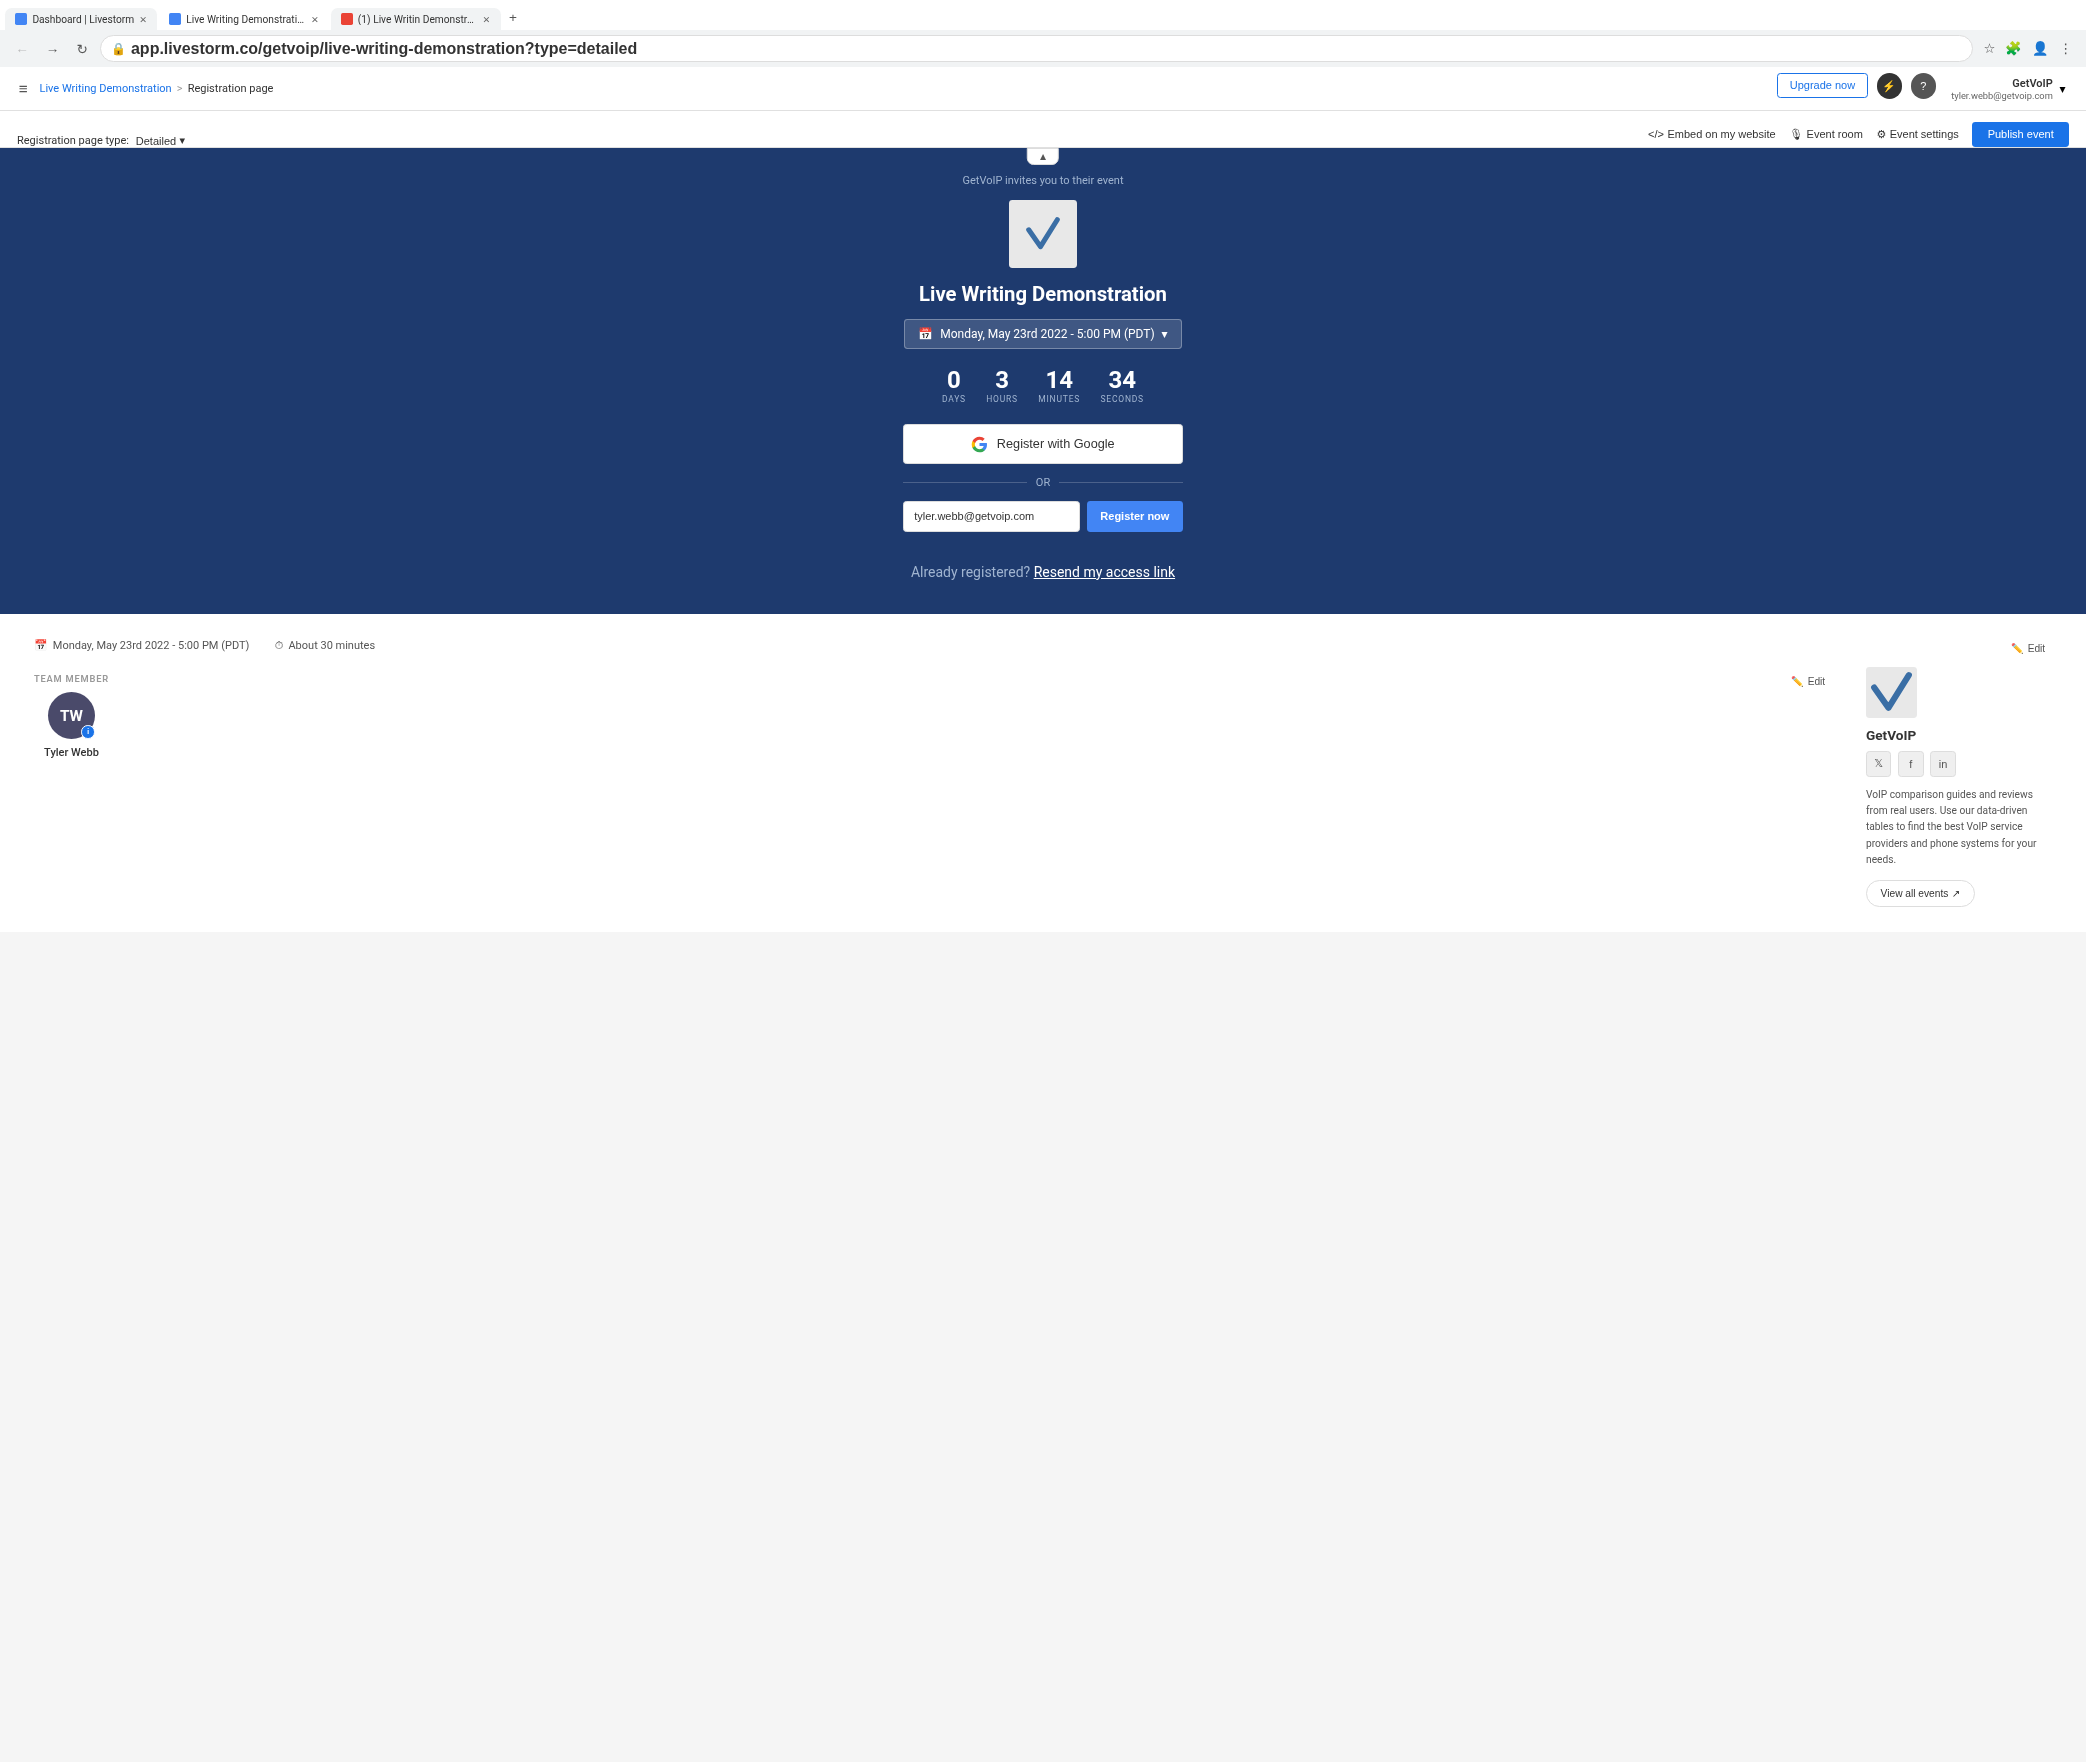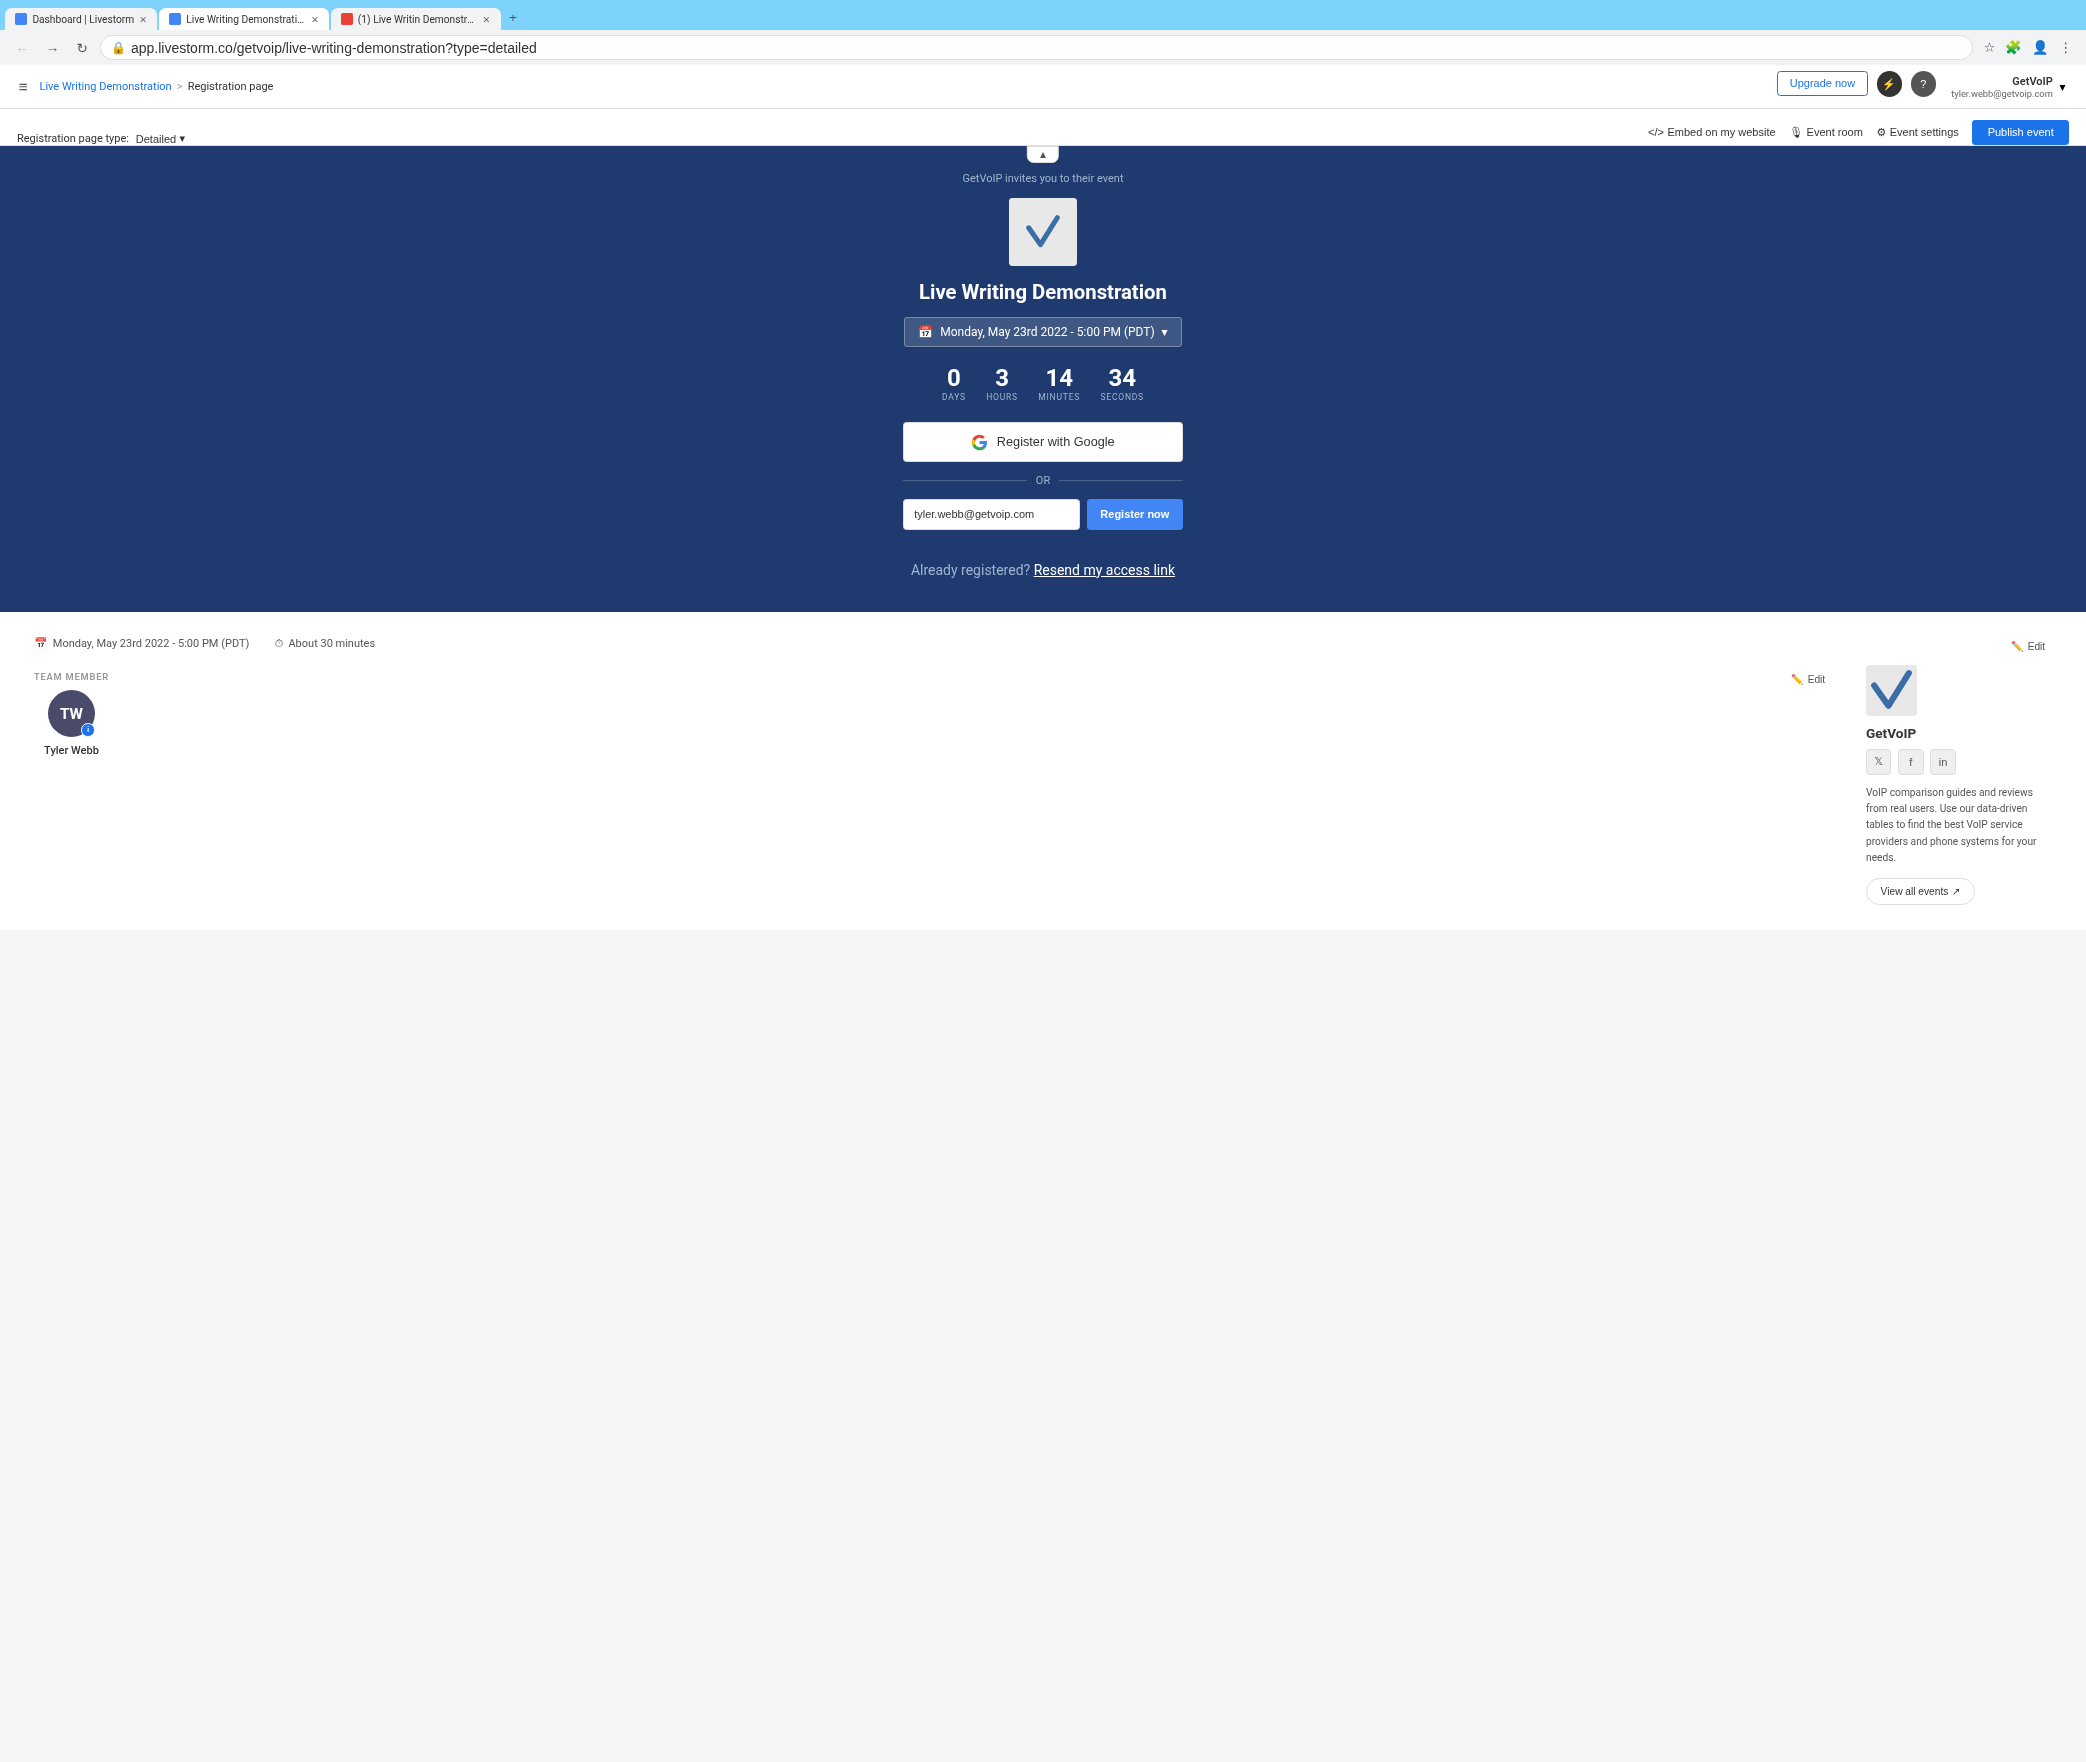--- a/index.html
+++ b/index.html
@@ -1,31 +1,31 @@
 <!DOCTYPE html>
 <html style="font-size:13.6px"><head>
   <meta charset="utf-8">
   <style>
     * { box-sizing: border-box; margin: 0; padding: 0; }
     body { font-family: -apple-system, BlinkMacSystemFont, 'Segoe UI', Roboto, sans-serif; background: #f5f5f5; font-size: 12px; }
 
     
     .browser-chrome { background: #dee1e6; padding: 0; }
-    .browser-tabs { display: flex; align-items: flex-end; padding: 5.1px 0 0 5.1px; background: #7dd3fc; gap: 1.7px; }
+    .browser-tabs { display: flex; align-items: flex-end; padding: 5.1px 0 0 5.1px; background: #ffffff; gap: 1.7px; }
     .browser-tab { display: flex; align-items: center; gap: 5.1px; padding: 5.1px 10.2px; border-radius: 6.8px 6.8px 0 0; font-size: 10.2px; background: #f1f3f4; color: #333; max-width: 170px; min-width: 119px; }
     .browser-tab.active { background: #fff; }
     .browser-tab .tab-favicon { width: 12px; height: 12px; border-radius: 1.7px; background: #4285f4; flex-shrink: 0; }
     .browser-tab .tab-title { white-space: nowrap; overflow: hidden; text-overflow: ellipsis; flex: 1; }
     .browser-tab .tab-close { cursor: pointer; color: #666; font-size: 9.3px; flex-shrink: 0; }
     .tab-new { background: none; border: none; padding: 5.1px 6.8px; cursor: pointer; font-size: 13.6px; color: #555; }
     .browser-toolbar { display: flex; align-items: center; gap: 6.8px; padding: 5.1px 10.2px; background: #f1f3f4; }
     .nav-btn { background: none; border: none; cursor: pointer; color: #555; font-size: 13.6px; padding: 3.4px 5.1px; border-radius: 3.4px; }
     .nav-btn.disabled { color: #bbb; cursor: default; }
     .address-bar { flex: 1; display: flex; align-items: center; background: #fff; border: 0.8px solid #ddd; border-radius: 17px; padding: 3.4px 10.2px; gap: 5.1px; }
-    .address-bar input { border: none; outline: none; flex: 1; font-size: 14px; color: #333; background: transparent; }
+    .address-bar input { border: none; outline: none; flex: 1; font-size: 16px; color: #333; background: transparent; font-weight: bold; }
     .toolbar-icons { display: flex; gap: 3.4px; }
     .toolbar-icon-btn { background: none; border: none; cursor: pointer; padding: 3.4px; border-radius: 3.4px; color: #555; }
 
     
     .app-header { background: #fff; border-bottom: 0.8px solid #e0e0e0; padding: 0 13.6px; display: flex; align-items: center; justify-content: space-between; height: 44px; }
     .app-header-left { display: flex; align-items: center; gap: 6.8px; }
     .hamburger-btn { background: none; border: none; cursor: pointer; padding: 5.1px; color: #555; font-size: 15.3px; }
     .breadcrumb { display: flex; align-items: center; gap: 5.1px; font-size: 11px; color: #333; }
     .breadcrumb-link { color: #1a73e8; text-decoration: none; cursor: pointer; }
     .breadcrumb-sep { color: #999; }

